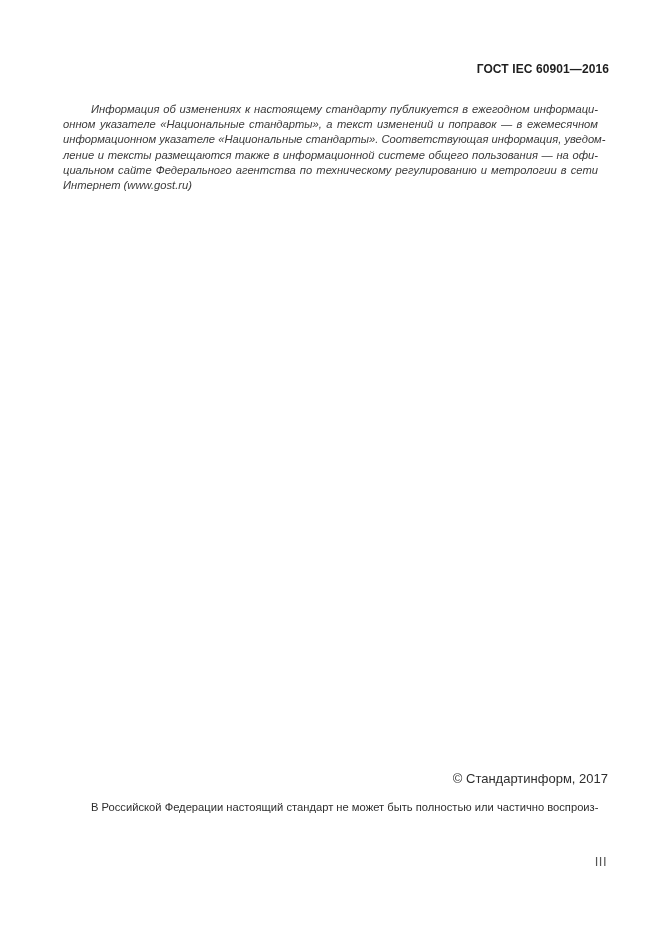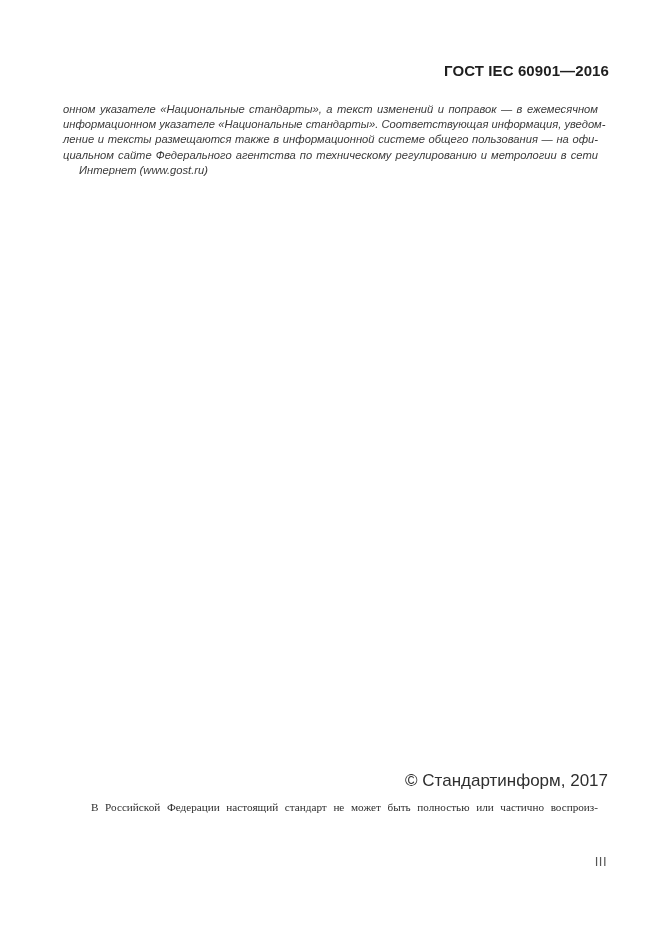--- a/index.html
+++ b/index.html
@@ -13,21 +13,21 @@
       position: relative;
       overflow: hidden;
       font-family: "Liberation Sans", sans-serif;
       color: #2a2a2a;
     }
     .header {
       position: absolute;
       top: 62px;
       right: 52px;
       font-weight: bold;
-      font-size: 15px;
+      font-size: 12px;
       letter-spacing: 0.1px;
       color: #1e1e1e;
     }
     .notice {
       position: absolute;
       top: 102px;
       left: 63px;
       width: 535px;
       font-style: italic;
       font-size: 11.2px;
@@ -36,69 +36,68 @@
       color: #3a3a3a;
     }
     .notice .line {
       display: block;
       text-align: justify;
       text-align-last: justify;
       white-space: nowrap;
     }
     .notice .line.last {
       text-align-last: left;
-      margin-left: 16px;
     }
     .notice .line.first {
       padding-left: 28px;
     }
     .copyright {
       position: absolute;
       top: 771px;
       right: 53px;
-      font-size: 17px;
+      font-size: 13px;
       color: #2e2e2e;
     }
     .rights {
       position: absolute;
       top: 800px;
       left: 63px;
       width: 535px;
       font-size: 11.2px;
       line-height: 14.6px;
       color: #2e2e2e;
     }
     .rights .line {
       display: block;
       text-align: justify;
       text-align-last: justify;
       white-space: nowrap;
     }
     .rights .line.first {
       padding-left: 28px;
-      font-family: Liberation Serif, serif;
     }
     .rights .line.last {
       text-align-last: left;
     }
     .page-number {
       position: absolute;
       top: 854px;
       right: 54px;
       font-size: 13px;
       color: #555555;
       letter-spacing: 0.5px;
     }
   </style>
 </head>
 <body>
 
 <div class="header">ГОСТ IEC 60901—2016</div>
 
 <div class="notice">
+  <span class="line first">Информация об изменениях к настоящему стандарту публикуется в ежегодном информаци-</span>
   <span class="line">онном указателе «Национальные стандарты», а текст изменений и поправок — в ежемесячном</span>
   <span class="line">информационном указателе «Национальные стандарты». Соответствующая информация, уведом-</span>
   <span class="line">ление и тексты размещаются также в информационной системе общего пользования — на офи-</span>
   <span class="line">циальном сайте Федерального агентства по техническому регулированию и метрологии в сети</span>
   <span class="line last">Интернет (www.gost.ru)</span>
 </div>
 
 <div class="copyright">© Стандартинформ, 2017</div>
 
 <div class="rights">

